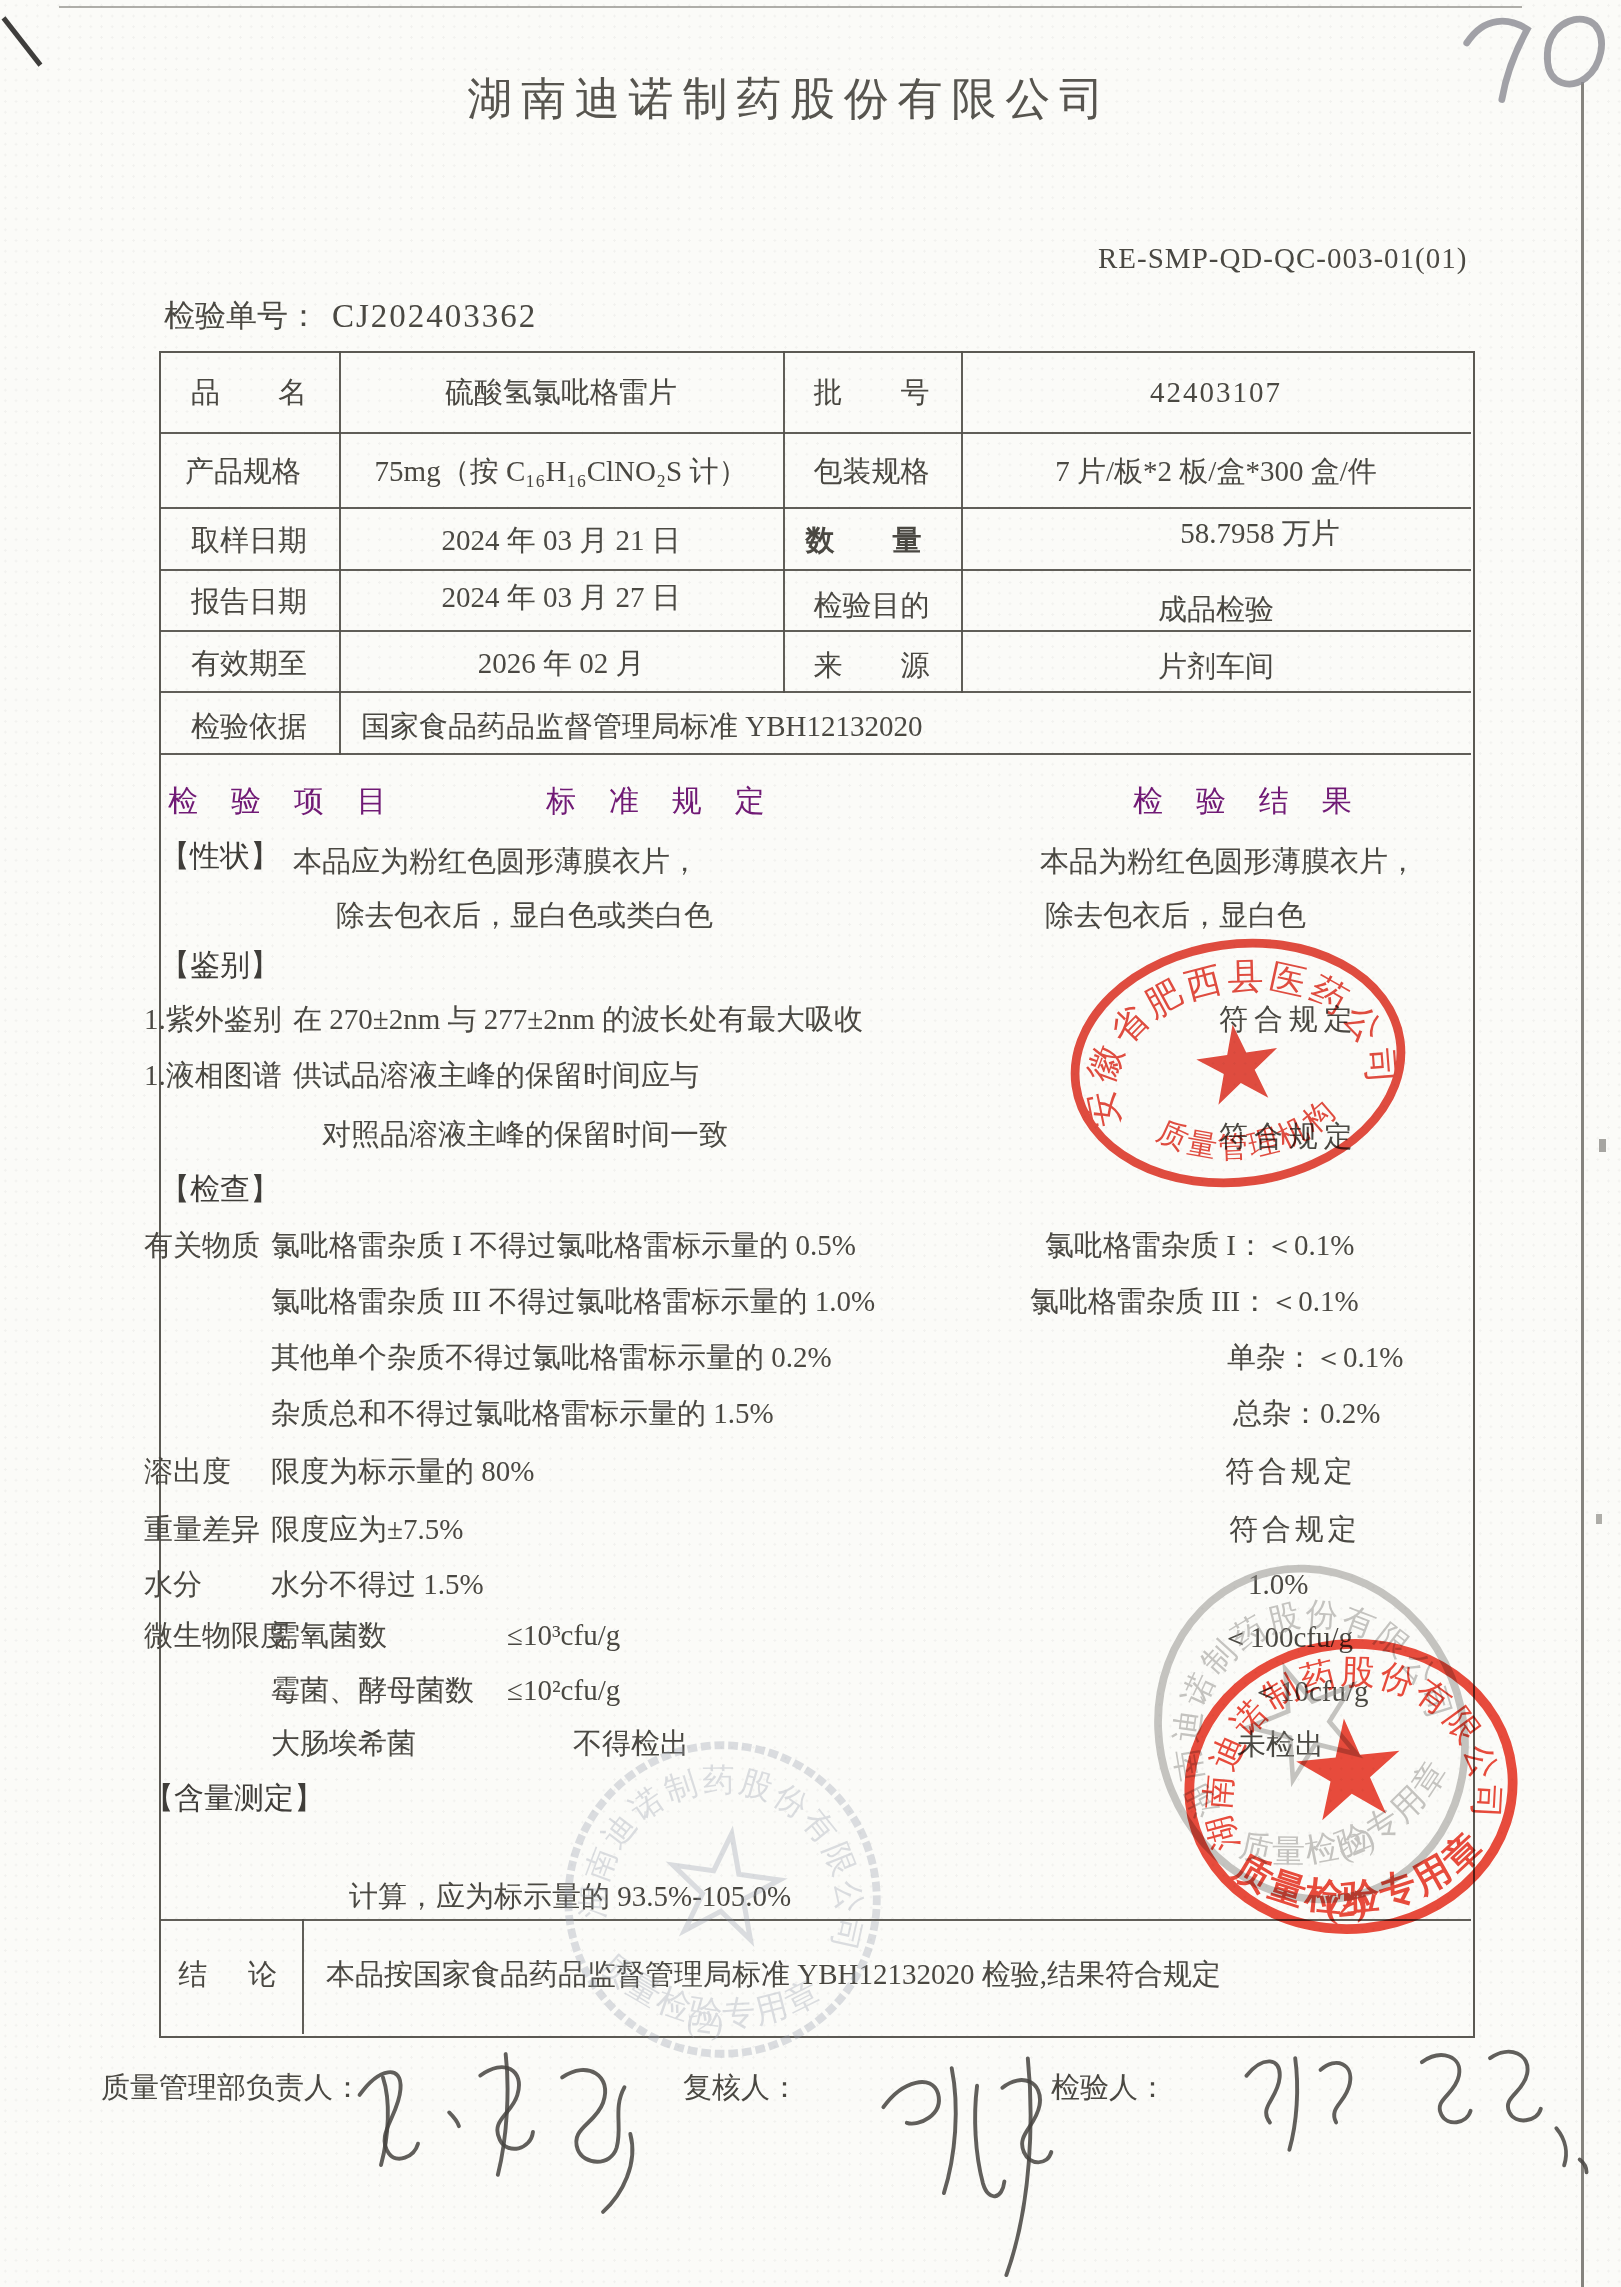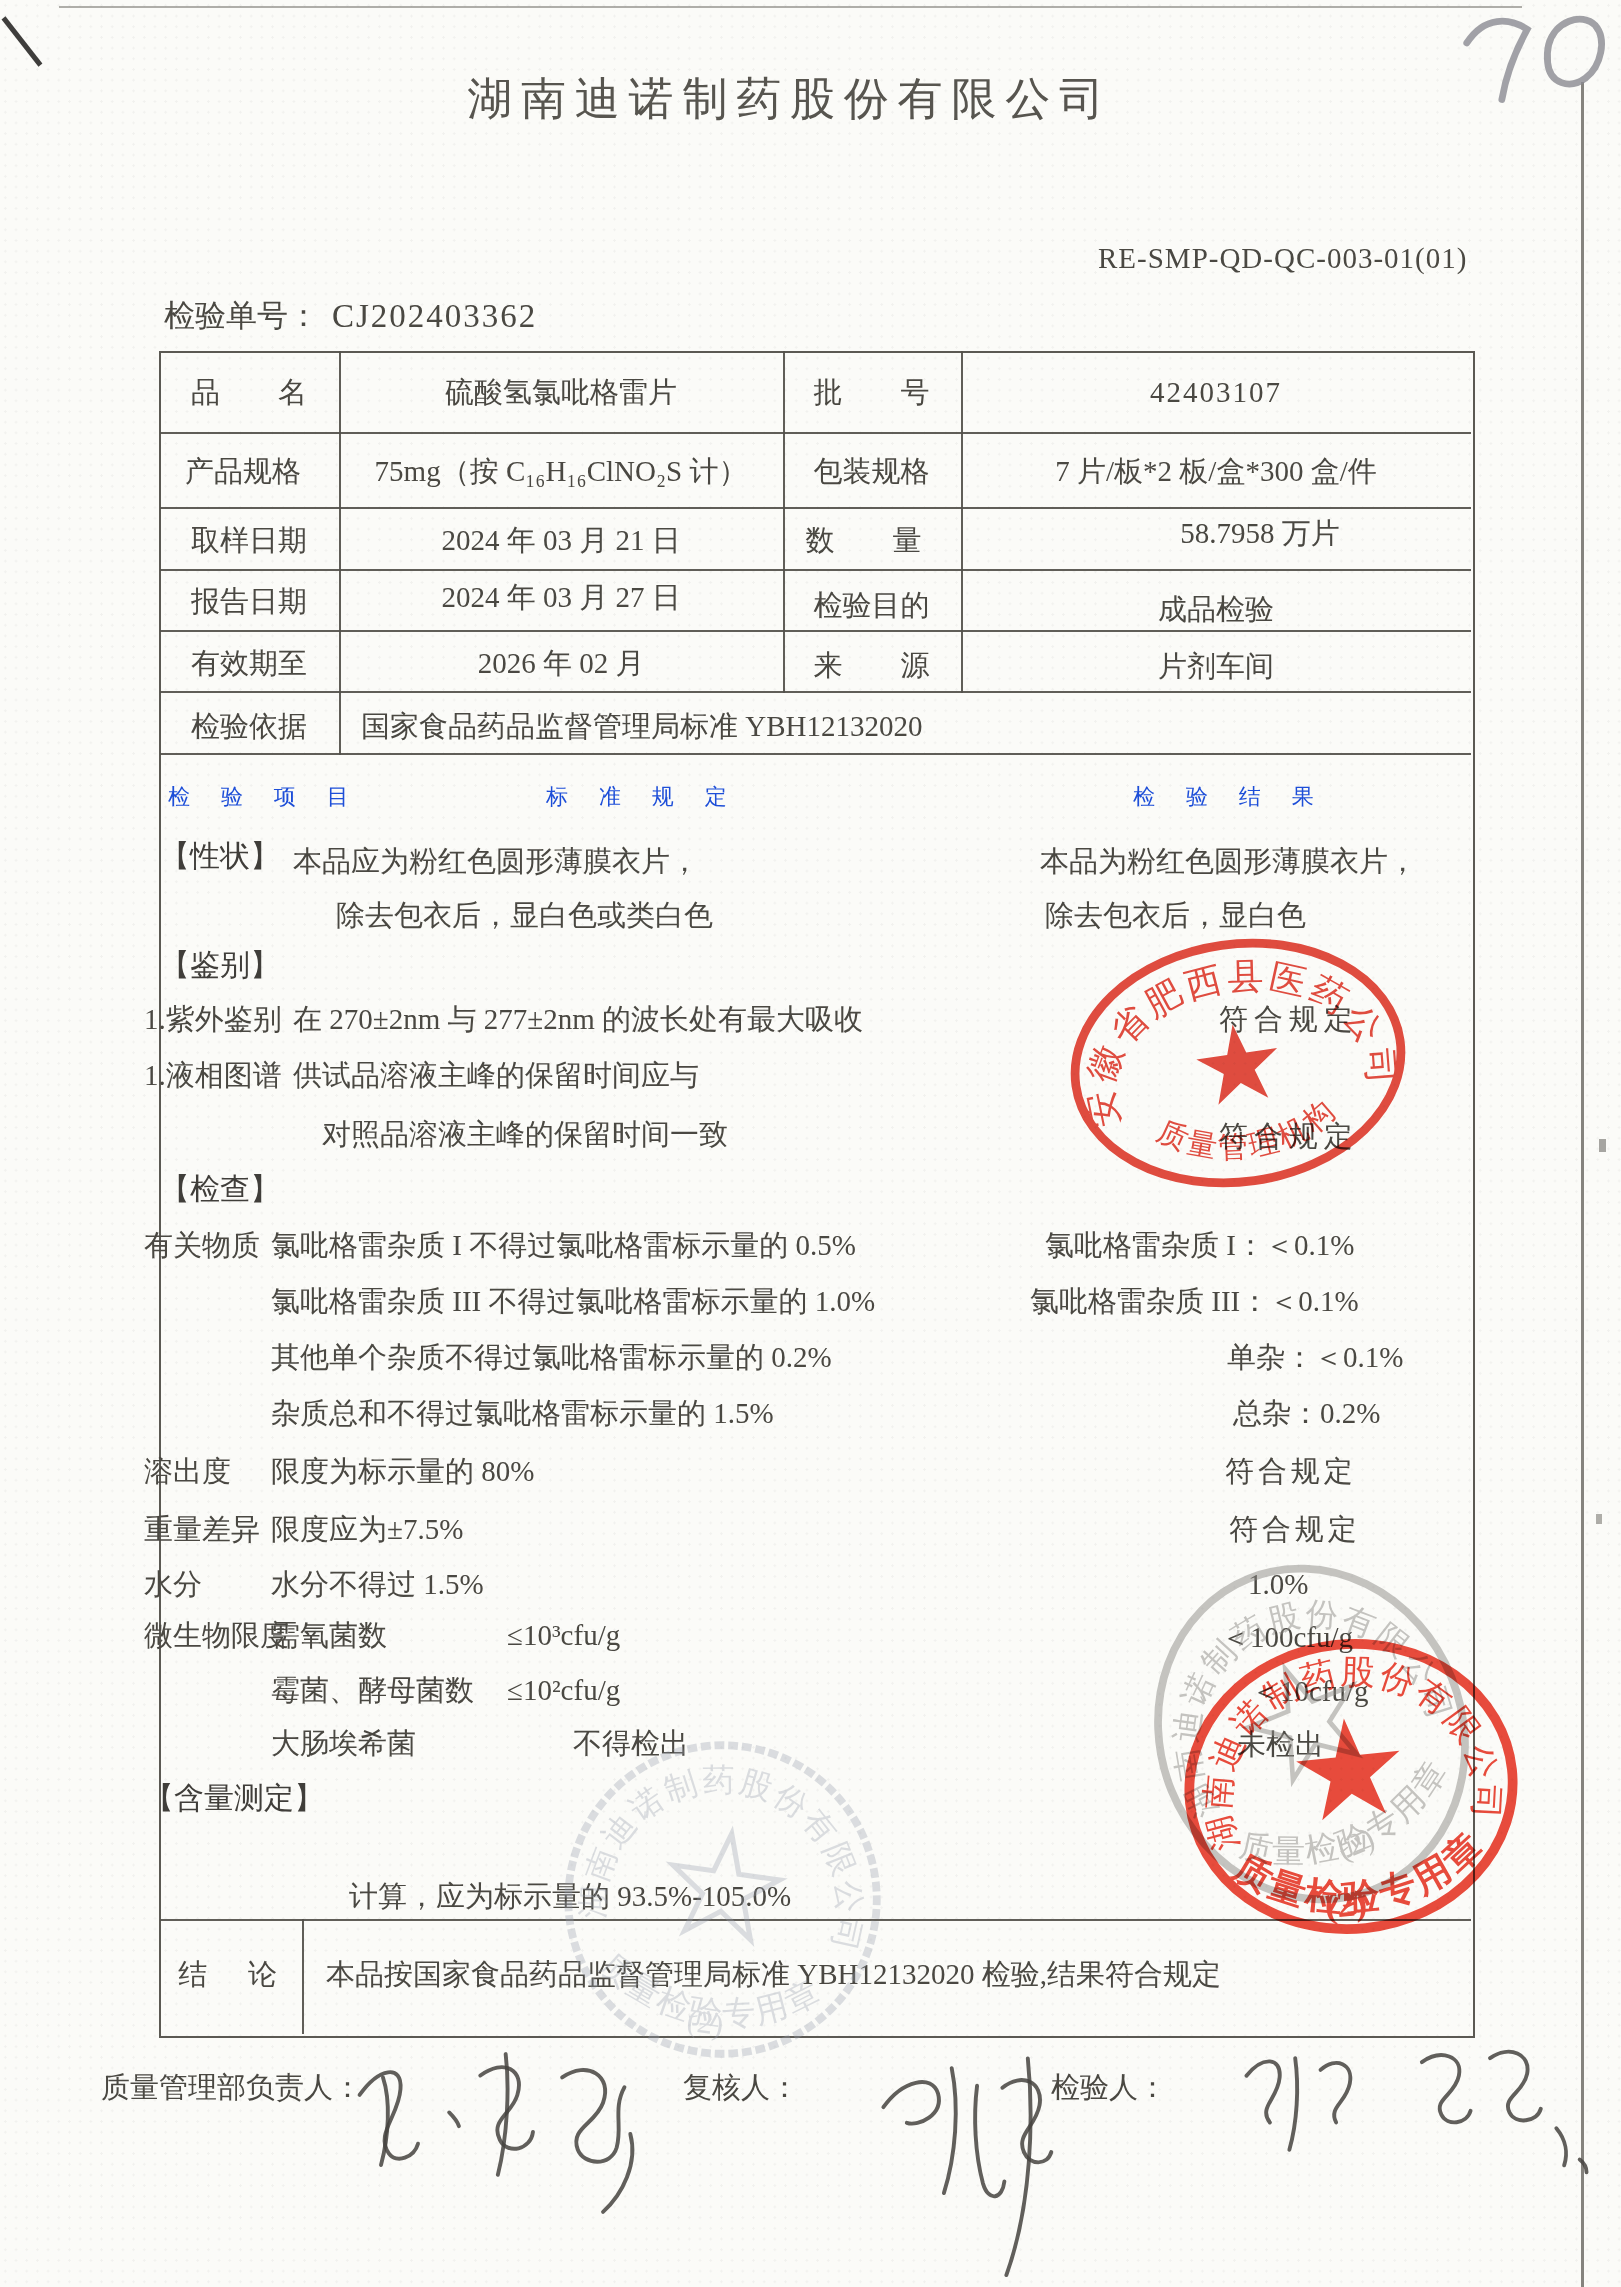--- a/index.html
+++ b/index.html
@@ -8,21 +8,21 @@
   .page::before{content:"";position:absolute;inset:0;pointer-events:none;
         background-image:radial-gradient(rgba(60,60,55,0.05) 1px,transparent 1.2px);
         background-size:10.7px 10.7px;}
   .t{position:absolute;white-space:nowrap;font-size:29px;line-height:1.15;}
   .c{text-align:center;}
   .line{position:absolute;background:#52504a;opacity:.92;}
   .frame{position:absolute;border:2px solid #52504a;opacity:.95;}
   .title1{font-size:45px;letter-spacing:8.8px;color:#57554f;}
   .title2{font-size:41px;letter-spacing:12.7px;color:#57554f;}
   .doccode{font-size:29px;letter-spacing:1px;}
-  .hdr{font-size:22px;letter-spacing:12.7px;color:#1d4ed8;}
+  .hdr{font-size:30px;letter-spacing:12.7px;color:#701a75;}
   .sec{font-size:30px;color:#403e3a;}
   .stamp{position:absolute;pointer-events:none;}
   .red{mix-blend-mode:multiply;}
   svg text{font-family:"Liberation Serif","DejaVu Serif",serif;}
   .sig path{stroke:#45433f;stroke-width:4;fill:none;stroke-linecap:round;stroke-linejoin:round;opacity:.85;}
 </style>
 </head>
 <body>
 
 <div class="page">
@@ -65,21 +65,21 @@
   <div class="t c" style="left:783px;top:376px;width:177px;">批　　号</div>
   <div class="t c" style="left:961px;top:376px;width:510px;letter-spacing:2px;">42403107</div>
 
   <div class="t c" style="left:161px;top:455px;width:164px;font-family:Liberation Serif, serif;">产品规格</div>
   <div class="t c" style="left:339px;top:455px;width:444px;">75mg（按 C₁₆H₁₆ClNO₂S 计）</div>
   <div class="t c" style="left:783px;top:455px;width:177px;">包装规格</div>
   <div class="t c" style="left:961px;top:455px;width:510px;">7 片/板*2 板/盒*300 盒/件</div>
 
   <div class="t c" style="left:159px;top:524px;width:180px;">取样日期</div>
   <div class="t c" style="left:339px;top:524px;width:444px;">2024 年 03 月 21 日</div>
-  <div class="t c" style="left:783px;top:524px;width:161px;">数　　量</div>
+  <div class="t c" style="left:783px;top:524px;width:161px;font-weight:bold;">数　　量</div>
   <div class="t c" style="left:961px;top:517px;width:510px;padding-left:44px;">58.7958 万片</div>
 
   <div class="t c" style="left:159px;top:585px;width:180px;">报告日期</div>
   <div class="t c" style="left:339px;top:581px;width:444px;">2024 年 03 月 27 日</div>
   <div class="t c" style="left:783px;top:589px;width:177px;">检验目的</div>
   <div class="t c" style="left:961px;top:593px;width:510px;">成品检验</div>
 
   <div class="t c" style="left:159px;top:647px;width:180px;">有效期至</div>
   <div class="t c" style="left:339px;top:647px;width:444px;">2026 年 02 月</div>
   <div class="t c" style="left:783px;top:649px;width:177px;">来　　源</div>

